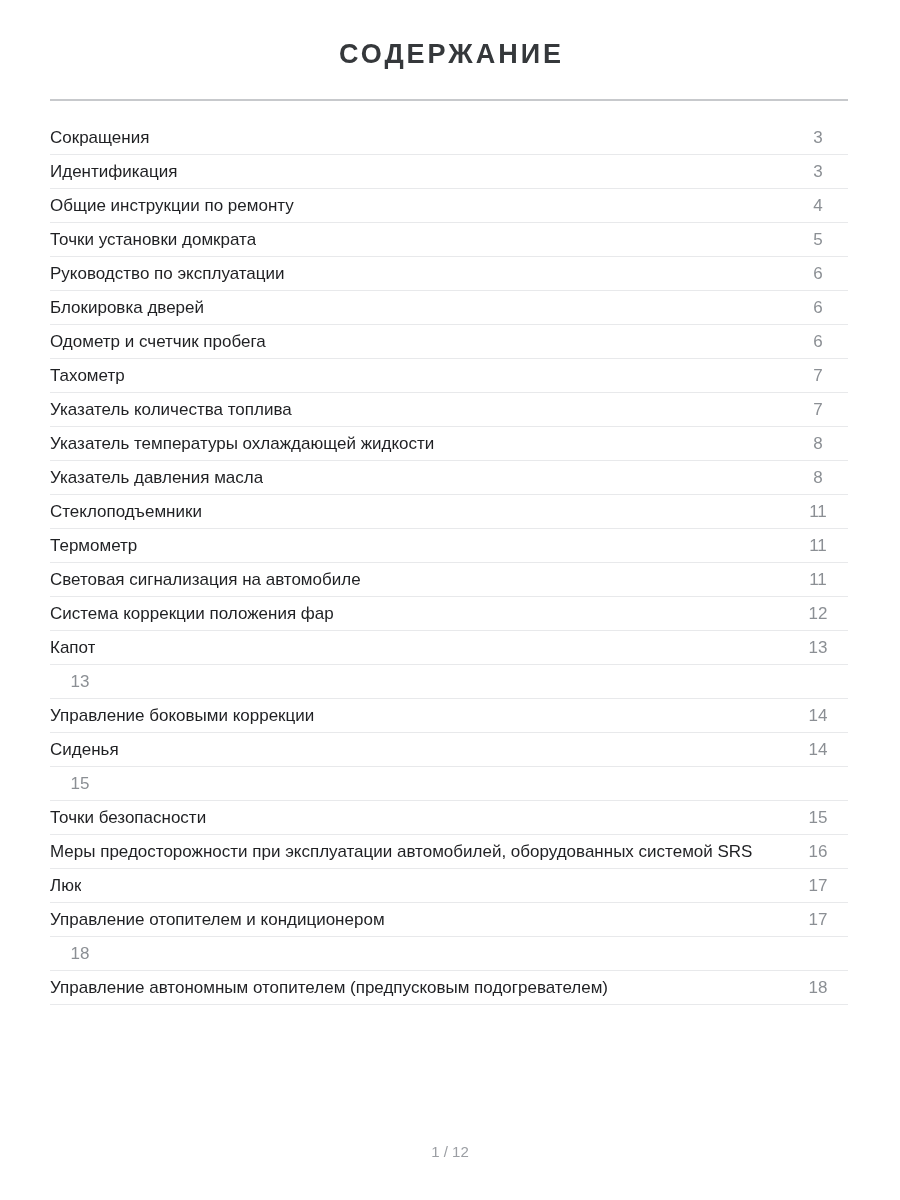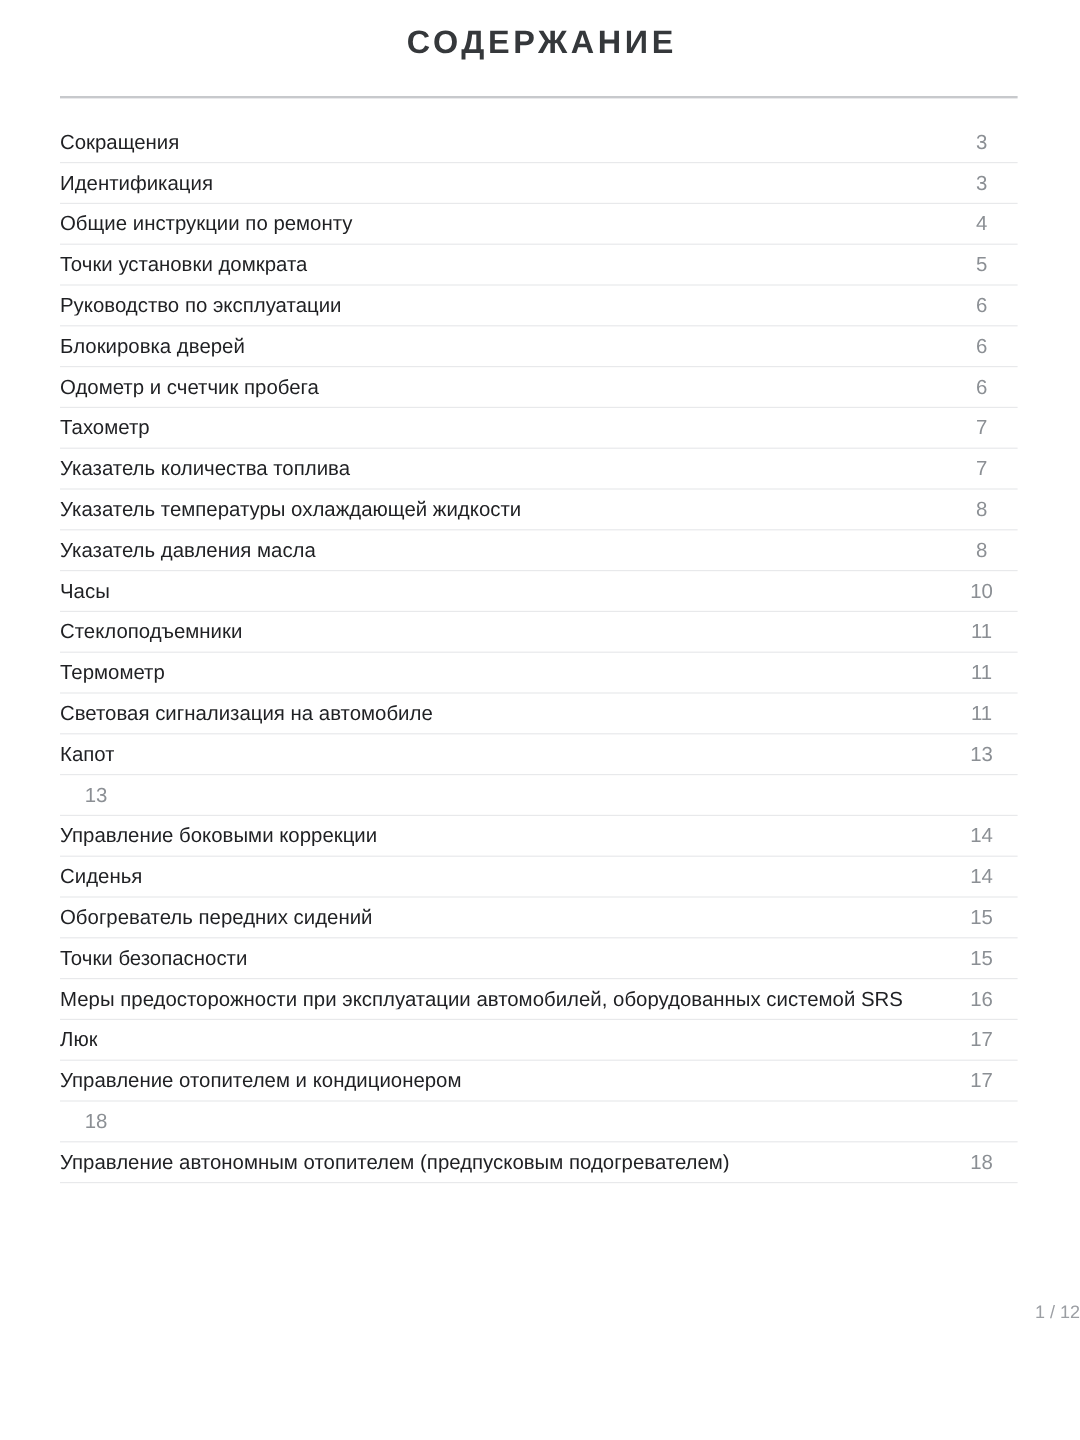--- a/index.html
+++ b/index.html
@@ -19,21 +19,21 @@
     font-family:"Liberation Sans","DejaVu Sans",sans-serif;
     -webkit-font-smoothing:antialiased;
   }
   .page{
     position:relative;
     width:900px;height:1200px;
     overflow:hidden;
   }
   .doc-title{
     margin:0;
-    padding-top:22px;
+    padding-top:41px;
     padding-left:3px; 
     text-align:center;
     font-size:27px;
     line-height:1;
     font-weight:700;
     letter-spacing:3px;
     color:var(--title-text);
   }
   .header-rule{
     margin:31px 52px 0 50px;
@@ -61,22 +61,22 @@
   }
   .toc-page{
     flex:0 0 60px;
     width:60px;
     text-align:center;
     color:var(--page-number);
   }
   .footer{
     position:absolute;
     left:0;right:0;
-    top:1085px;
-    text-align:right;
+    top:1143px;
+    text-align:center;
     font-size:15px;
     color:var(--footer-text);
   }
 </style>
 </head>
 <body>
 
 <div class="page">
   <h1 class="doc-title">СОДЕРЖАНИЕ</h1>
 
@@ -121,52 +121,51 @@
       </div>
       <div class="toc-row">
         <span class="toc-label">Указатель температуры охлаждающей жидкости</span>
         <span class="toc-page">8</span>
       </div>
       <div class="toc-row">
         <span class="toc-label">Указатель давления масла</span>
         <span class="toc-page">8</span>
       </div>
       <div class="toc-row">
-        <span class="toc-label">Часы</span>
-        <span class="toc-page">10</span>
-      </div>
-      <div class="toc-row">
         <span class="toc-label">Стеклоподъемники</span>
         <span class="toc-page">11</span>
       </div>
       <div class="toc-row">
         <span class="toc-label">Термометр</span>
         <span class="toc-page">11</span>
       </div>
       <div class="toc-row">
         <span class="toc-label">Световая сигнализация на автомобиле</span>
         <span class="toc-page">11</span>
+      </div>
+      <div class="toc-row">
+        <span class="toc-label">Система коррекции положения фар</span>
+        <span class="toc-page">12</span>
       </div>
       <div class="toc-row">
         <span class="toc-label">Капот</span>
         <span class="toc-page">13</span>
       </div>
       <div class="toc-row">
         <span class="toc-page">13</span>
       </div>
       <div class="toc-row">
         <span class="toc-label">Управление боковыми коррекции</span>
         <span class="toc-page">14</span>
       </div>
       <div class="toc-row">
         <span class="toc-label">Сиденья</span>
         <span class="toc-page">14</span>
       </div>
       <div class="toc-row">
-        <span class="toc-label">Обогреватель передних сидений</span>
         <span class="toc-page">15</span>
       </div>
       <div class="toc-row">
         <span class="toc-label">Точки безопасности</span>
         <span class="toc-page">15</span>
       </div>
       <div class="toc-row">
         <span class="toc-label">Меры предосторожности при эксплуатации автомобилей, оборудованных системой SRS</span>
         <span class="toc-page">16</span>
       </div>

